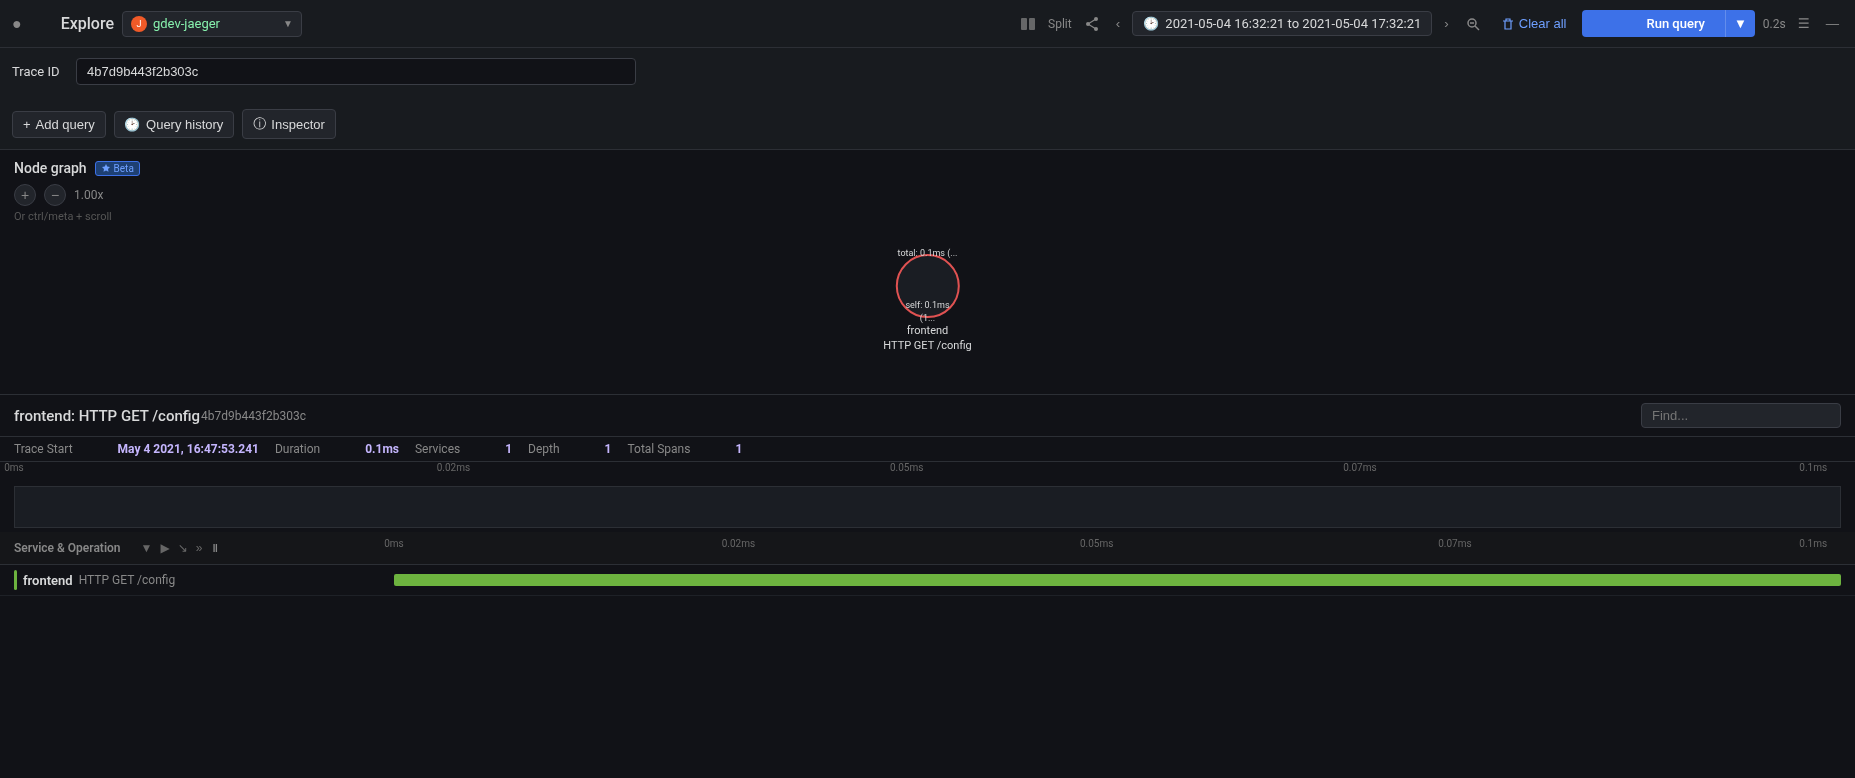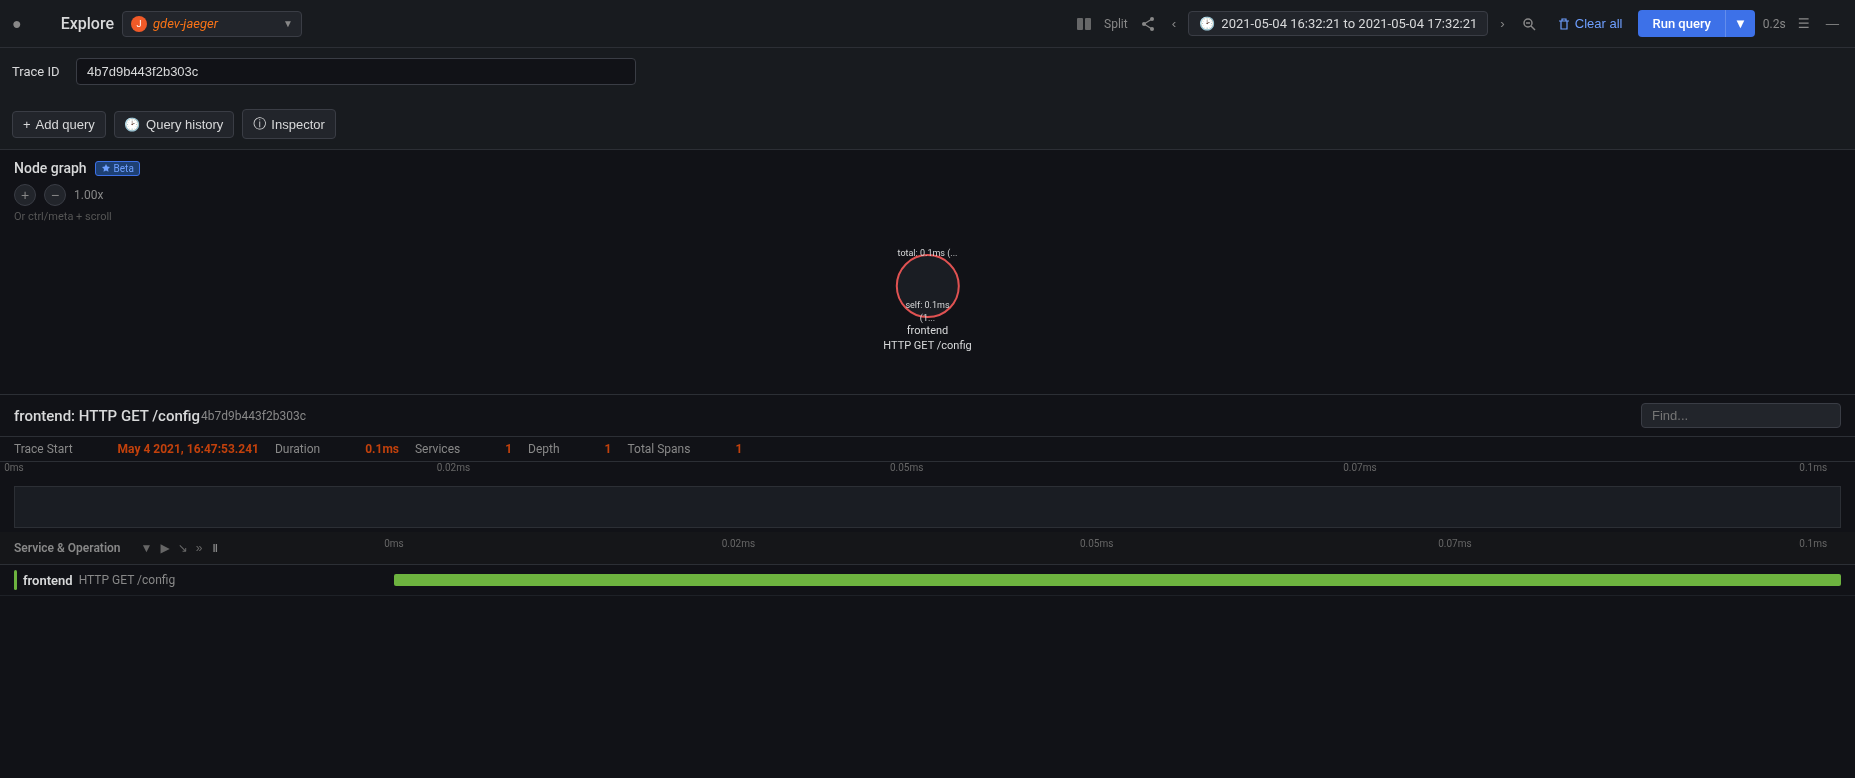--- a/index.html
+++ b/index.html
@@ -52,22 +52,21 @@
       background: #f05a28;
       border-radius: 50%;
       display: flex;
       align-items: center;
       justify-content: center;
       font-size: 9px;
       color: white;
     }
     .datasource-name {
       flex: 1;
-      color: #f97316;
-      font-style: italic;
+      color: #86efac;
     }
     .chevron-down {
       color: #888;
       font-size: 10px;
     }
     .topbar-right {
       display: flex;
       align-items: center;
       gap: 8px;
     }
@@ -109,22 +108,23 @@
       align-items: center;
       background: #3d71e8;
       border: none;
       border-radius: 4px;
       color: white;
       cursor: pointer;
       font-size: 13px;
       font-weight: 500;
     }
     .run-query-main {
-      padding: 6px 14px;
+      padding: 6px 20px;
       border-right: 1px solid rgba(255,255,255,0.2);
+      margin-left: 44px;
     }
     .run-query-arrow {
       padding: 6px 8px;
     }
     .time-badge {
       color: #888;
       font-size: 12px;
     }
 
     
@@ -335,21 +335,21 @@
     .trace-meta {
       display: flex;
       align-items: center;
       gap: 16px;
       padding: 5px 14px;
       border-bottom: 1px solid #2c2f35;
       font-size: 12px;
       color: #888;
     }
     .trace-meta strong {
-      color: #c2410c;
+      color: #c4b5fd;
       padding-left: 42px;
     }
     .ruler-label {
       position: absolute;
       font-size: 10px;
       color: #666;
       transform: translateX(-50%);
     }
     .timeline-bar-container {
       padding: 4px 14px;

